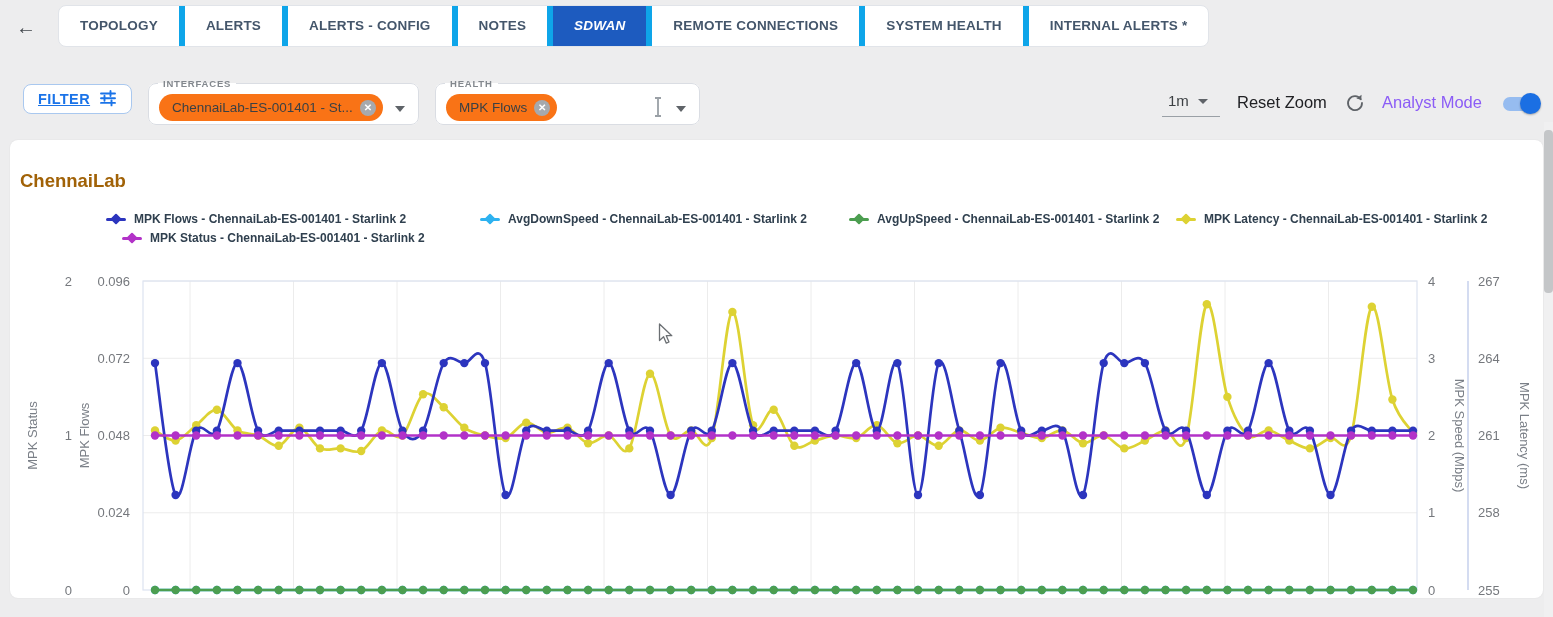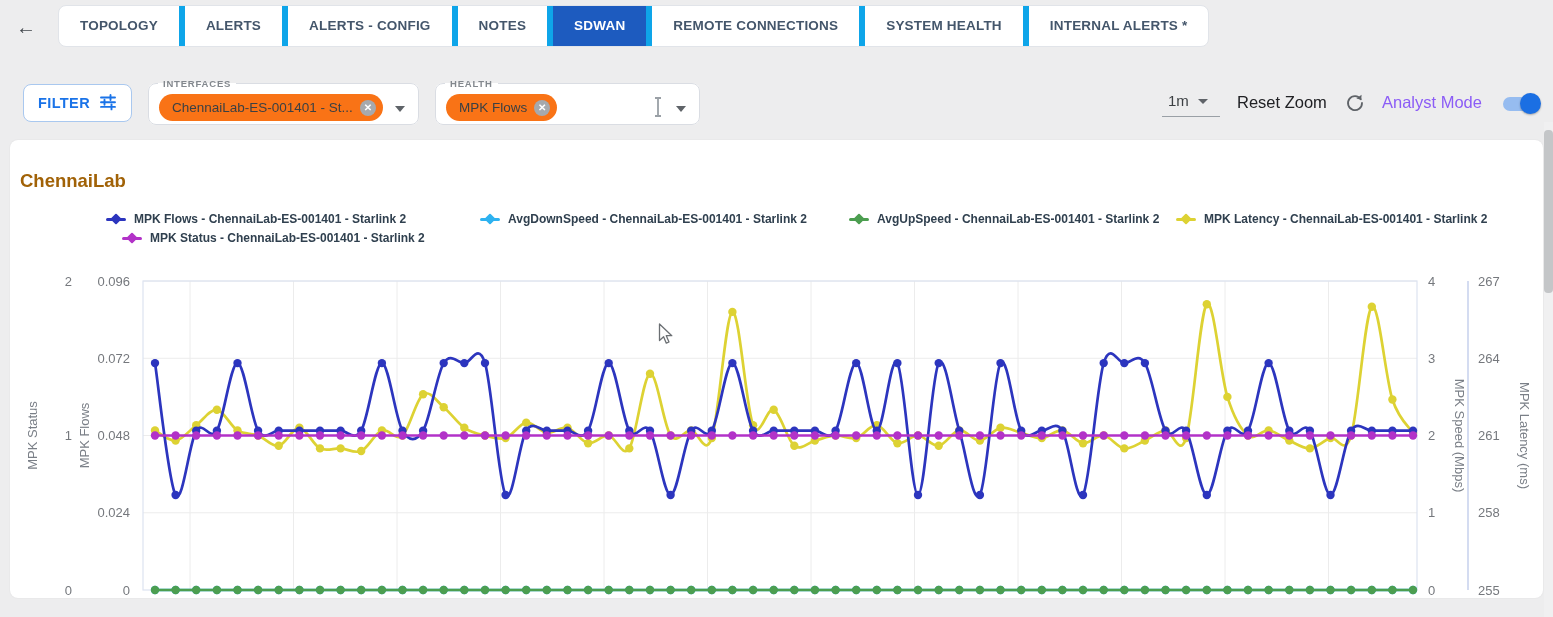--- a/index.html
+++ b/index.html
@@ -7,26 +7,26 @@
   body { background:#ededee; font-family:"Liberation Sans", sans-serif; position:relative; }
 
   
   .back-btn { position:absolute; left:12px; top:13px; width:28px; height:28px;
     font-size:20px; color:#41464b; display:flex; align-items:center; justify-content:center; cursor:pointer; }
   .tabstrip { position:absolute; left:58px; top:5px; height:42px; display:flex;
     background:#fff; border:1px solid #e1e4e9; border-radius:8px; overflow:hidden; }
   .tab { padding:0 21px; line-height:40px; font-size:13.5px; font-weight:bold;
     color:#44566b; letter-spacing:.2px; border-right:6px solid #0ea5e9; white-space:nowrap; cursor:pointer; }
   .tab:last-child { border-right:none; }
-  .tab.active { background:#1d5bbf; color:#fff; }
+  .tab.active { background:#1d5bbf; color:#fff;font-style:italic; }
 
   
-  .filter-btn { position:absolute; left:23px; top:84px; height:38px; padding:0 14px;
+  .filter-btn { position:absolute; left:23px; top:84px; height:30px; padding:0 14px;
     background:#fff; border:1px solid #a9c8ef; border-radius:8px; display:flex; align-items:center;
-    gap:9px; color:#1a73e8; font-size:14.5px; font-weight:bold; letter-spacing:.4px; cursor:pointer; }
+    gap:9px; color:#1a73e8; font-size:14.5px; font-weight:bold; letter-spacing:.4px; cursor:pointer;text-decoration:underline; }
   fieldset.ffield { position:absolute; top:78px; height:47px; background:#fff;
     border:1px solid #dadde3; border-radius:8px; }
   fieldset.ffield legend { margin-left:9px; padding:0 5px; font-size:9.5px; font-weight:bold;
     color:#83888e; letter-spacing:.8px; }
   .ffield-interfaces { left:140px; width:271px;margin-left:8px; }
   .ffield-metrics { left:435px; width:265px; }
   .chip { position:absolute; left:10px; top:5px; height:27px; background:#f97316; border-radius:14px;
     display:flex; align-items:center; padding:0 7px 0 13px; font-size:13.5px; color:#3c4043; white-space:nowrap; }
   .chip .x { width:16px; height:16px; margin-left:7px; border-radius:50%; background:#a6a9ad; color:#fff;
     font-size:10px; line-height:16px; text-align:center; font-weight:bold; cursor:pointer; }

